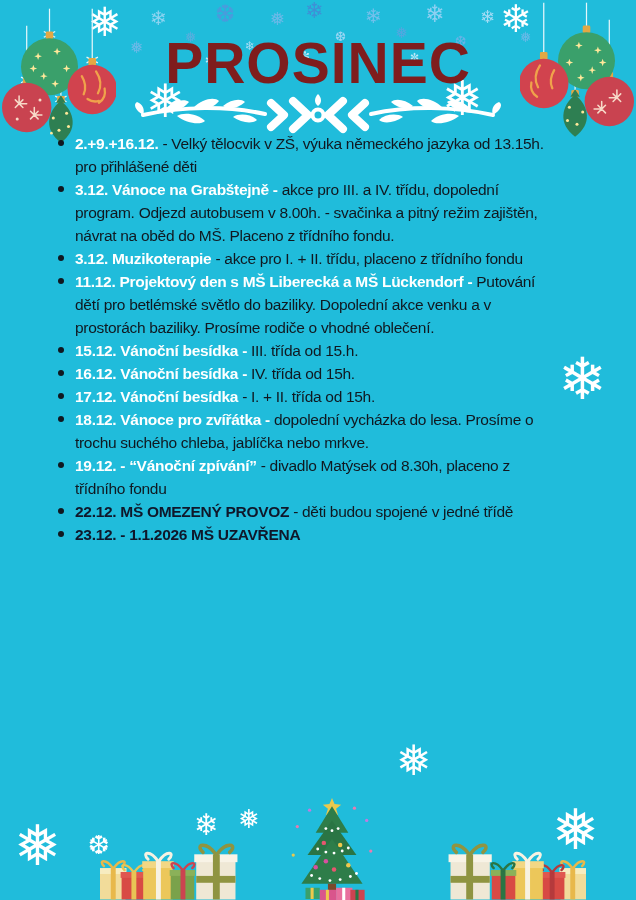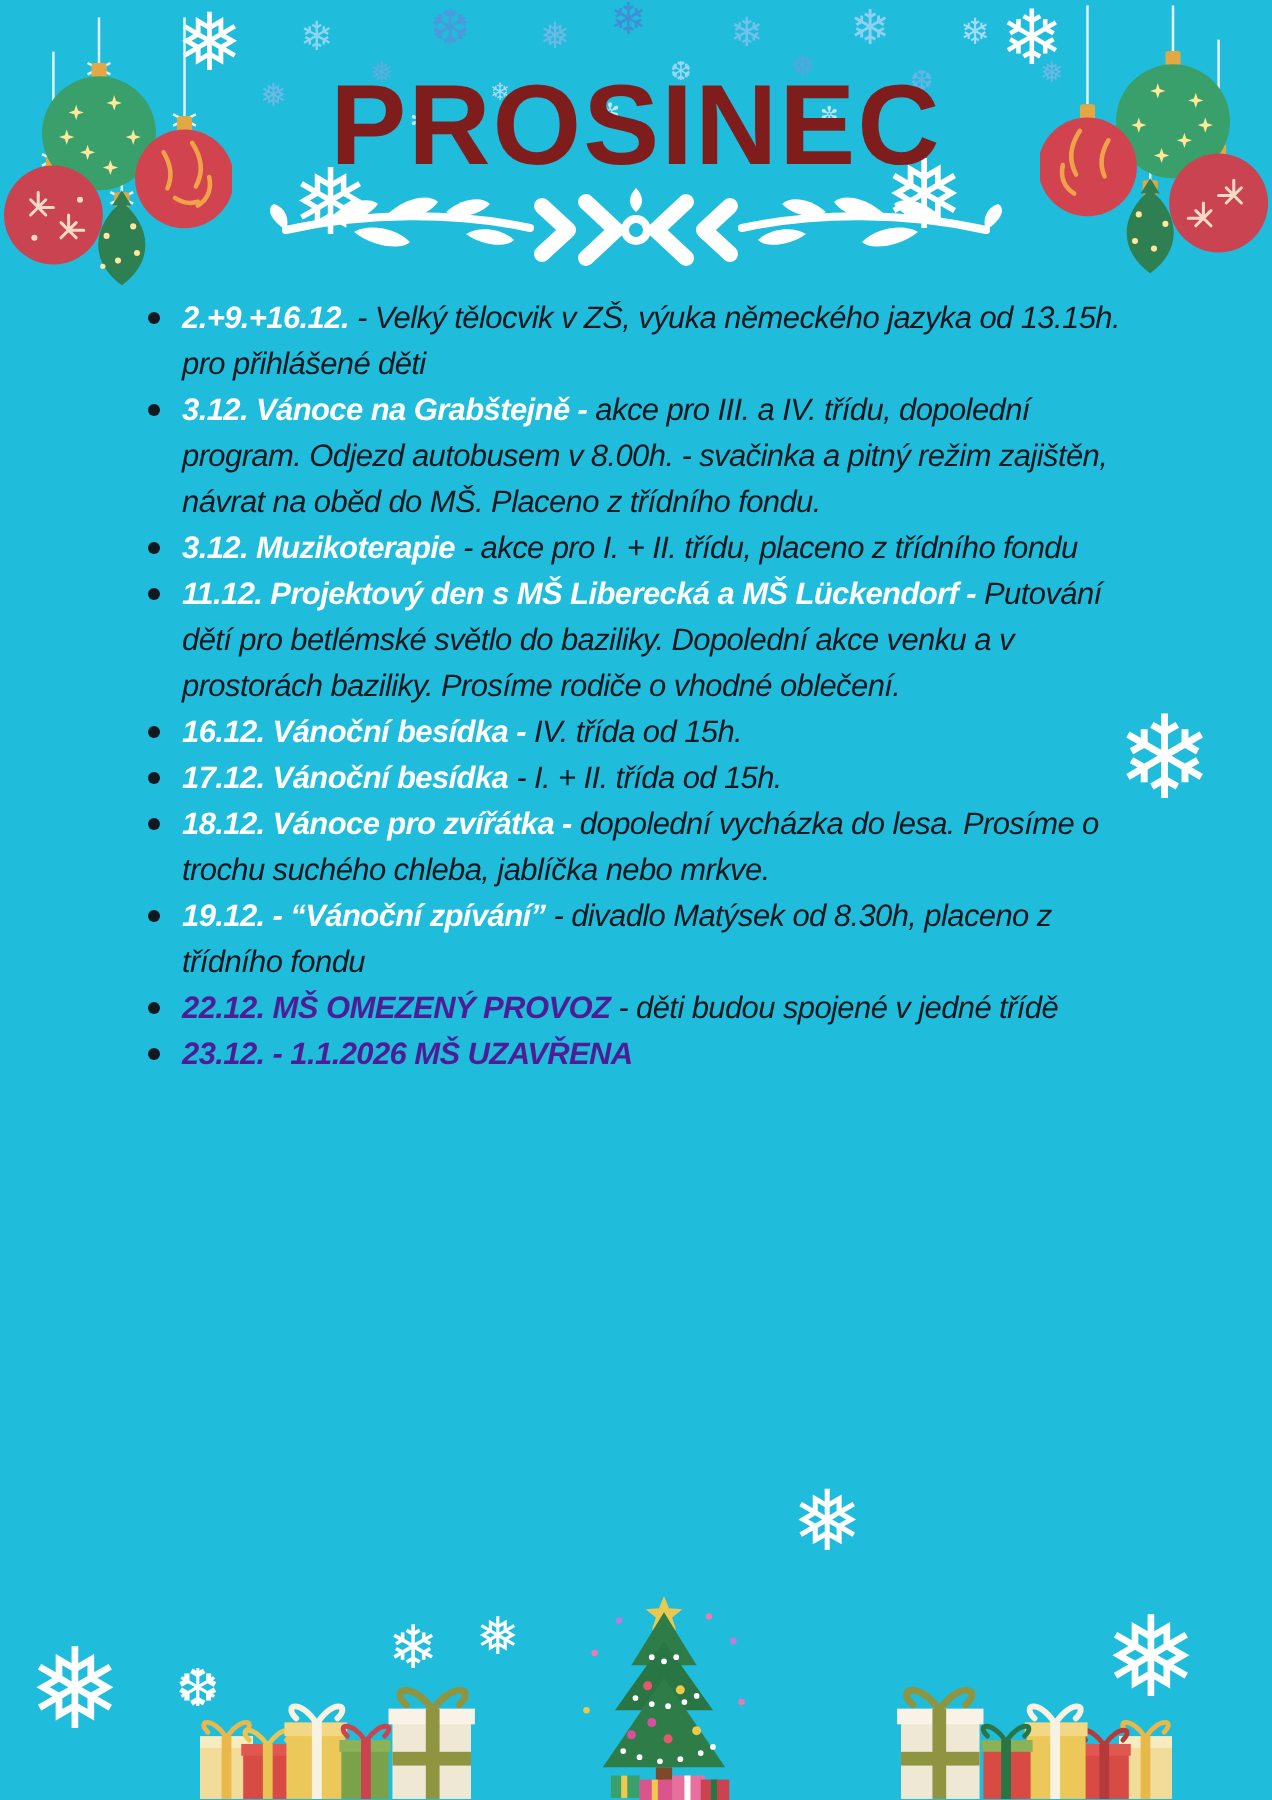--- a/index.html
+++ b/index.html
@@ -18,32 +18,32 @@
     position:absolute;color:#ffffff;z-index:1;line-height:1;
     font-family:"DejaVu Sans",sans-serif;pointer-events:none;
   }
   #divider{position:absolute;left:133px;top:88px;width:370px;height:48px;z-index:2;}
   .ornaments{position:absolute;width:114px;height:146px;z-index:2;}
   #ornaments-left{left:2px;top:6px;}
   #ornaments-right{left:520px;top:0;transform:scaleX(-1);}
   
   #events{
     position:absolute;left:57px;top:132px;width:494px;z-index:4;
-    margin:16px;padding:0;list-style:none;
+    margin:0;padding:0;list-style:none;
     font-size:15.5px;line-height:23px;letter-spacing:-0.3px;
-    color:#101820;font-weight:400;font-style:italic;
+    color:#101820;font-weight:400;
   }
   #events li{position:relative;padding-left:18px;}
   #events li::before{
     content:"";position:absolute;left:1px;top:8px;
     width:6px;height:6px;border-radius:50%;background:#101820;
   }
   .lead{font-weight:700;}
   .lead-white{color:#ffffff;}
-  .lead-red{color:#4c1d95;}
+  .lead-red{color:#0f172a;}
   
   .gifts{position:absolute;width:162px;height:58px;z-index:3;}
   #gifts-left{left:100px;top:842px;}
   #gifts-right{left:424px;top:842px;transform:scaleX(-1);}
   #tree{position:absolute;left:288px;top:798px;width:88px;height:102px;z-index:3;}
 </style>
 </head>
 <body>
 
 <div id="poster">
@@ -199,20 +199,21 @@
       <circle cx="185" cy="27" r="5.5" fill="none" stroke="#fff" stroke-width="4"></circle>
       <path d="M185 6 C181 10 181 15 185 18 C189 15 189 10 185 6 Z" fill="#fff"></path>
     </svg>
   </div>
 
   <ul id="events">
     <li><span class="lead lead-white">2.+9.+16.12.</span><span class="rest"> - Velký tělocvik v ZŠ, výuka německého jazyka od 13.15h. pro přihlášené děti</span></li>
     <li><span class="lead lead-white">3.12. Vánoce na Grabštejně -</span><span class="rest"> akce pro III. a IV. třídu, dopolední program. Odjezd autobusem v 8.00h. - svačinka a pitný režim zajištěn, návrat na oběd do MŠ. Placeno z třídního fondu.</span></li>
     <li><span class="lead lead-white">3.12. Muzikoterapie</span><span class="rest"> - akce pro I. + II. třídu, placeno z třídního fondu</span></li>
     <li><span class="lead lead-white">11.12. Projektový den s MŠ Liberecká a MŠ Lückendorf -</span><span class="rest"> Putování dětí pro betlémské světlo do baziliky. Dopolední akce venku a v prostorách baziliky. Prosíme rodiče o vhodné oblečení.</span></li>
+    <li><span class="lead lead-white">15.12. Vánoční besídka -</span><span class="rest"> III. třída od 15.h.</span></li>
     <li><span class="lead lead-white">16.12. Vánoční besídka -</span><span class="rest"> IV. třída od 15h.</span></li>
     <li><span class="lead lead-white">17.12. Vánoční besídka</span><span class="rest"> - I. + II. třída od 15h.</span></li>
     <li><span class="lead lead-white">18.12. Vánoce pro zvířátka -</span><span class="rest"> dopolední vycházka do lesa. Prosíme o trochu suchého chleba, jablíčka nebo mrkve.</span></li>
     <li><span class="lead lead-white">19.12. - “Vánoční zpívání”</span><span class="rest"> - divadlo Matýsek od 8.30h, placeno z třídního fondu</span></li>
     <li><span class="lead lead-red">22.12. MŠ OMEZENÝ PROVOZ</span><span class="rest"> - děti budou spojené v jedné třídě</span></li>
     <li><span class="lead lead-red">23.12. - 1.1.2026 MŠ UZAVŘENA</span><span class="rest"></span></li>
   </ul>
 
   <div class="gifts" id="gifts-left">
     <svg width="162" height="58" viewBox="0 0 165 58" xmlns="http://www.w3.org/2000/svg">

